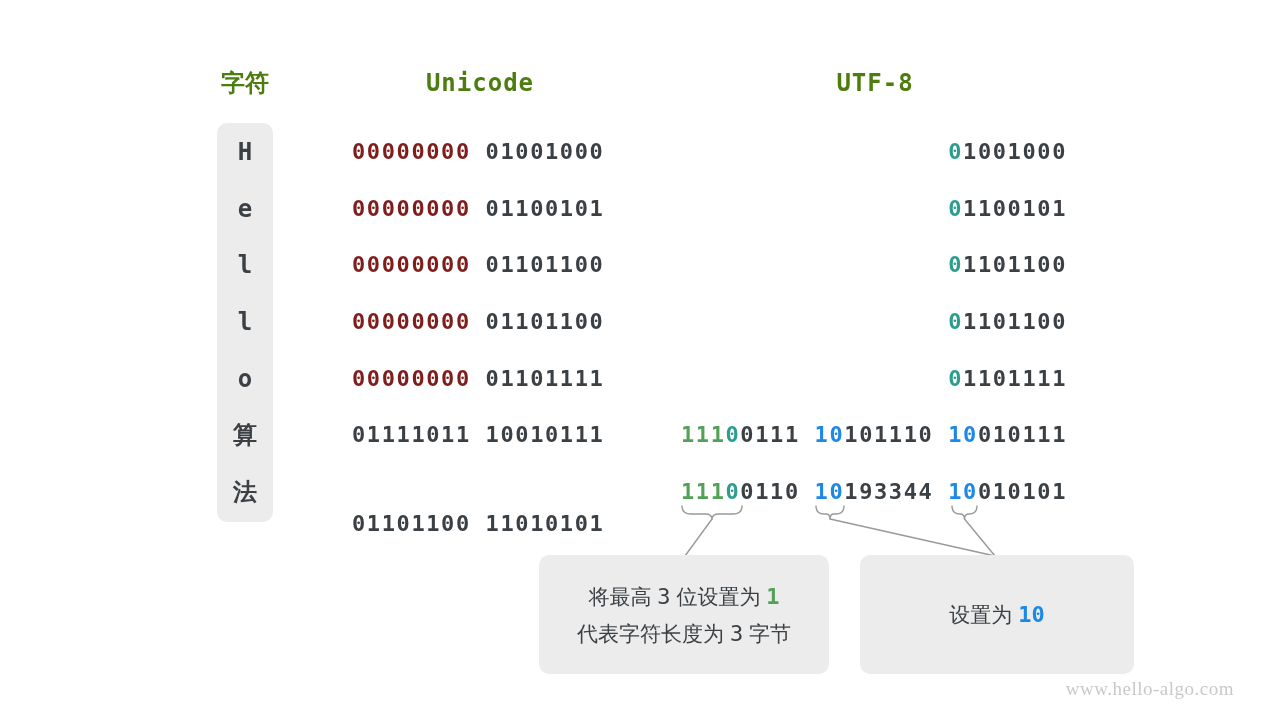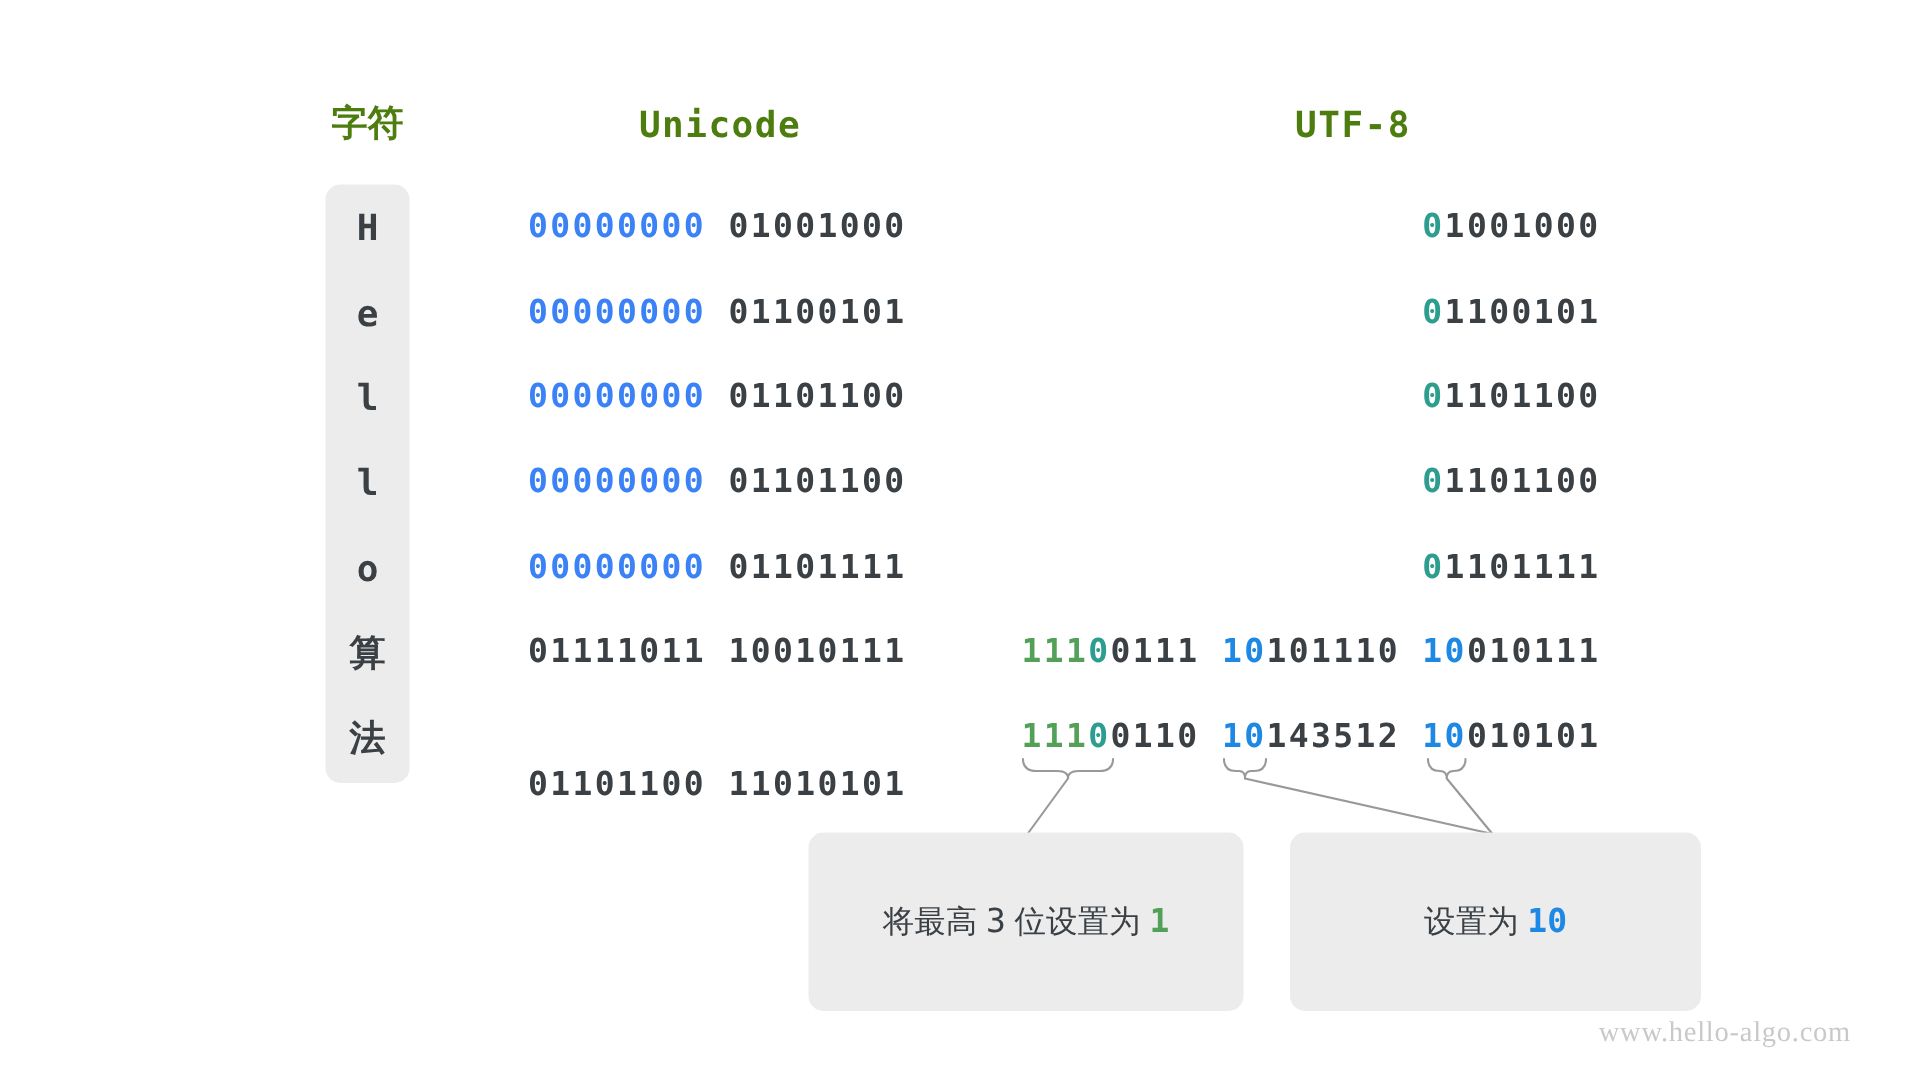--- a/index.html
+++ b/index.html
@@ -8,33 +8,33 @@
     background:#ffffff;
     font-family:"Liberation Sans","DejaVu Sans",sans-serif;
     color:#3b4045;
   }
   .abs{position:absolute;}
   
   .col-head{position:absolute;top:68px;height:30px;line-height:30px;text-align:center;
     font-weight:bold;font-size:24px;color:#4d7c0f;}
   .head-char{left:217px;width:56px;font-family:"Liberation Sans",sans-serif;}
   .head-unicode{left:352px;width:256px;font-family:"DejaVu Sans Mono",monospace;letter-spacing:1px;}
-  .head-utf8{left:710px;width:384px;font-family:"DejaVu Sans Mono",monospace;letter-spacing:1px;}
+  .head-utf8{left:683px;width:384px;font-family:"DejaVu Sans Mono",monospace;letter-spacing:1px;}
   
   .char-pill{left:217px;top:123px;width:56px;height:399px;background:#ececec;border-radius:10px;}
   
   .cell{position:absolute;height:30px;line-height:30px;white-space:pre;}
   .char-cell{left:217px;width:56px;text-align:center;font-weight:bold;font-size:24px;
     font-family:"DejaVu Sans Mono","Liberation Sans",sans-serif;color:#3b4045;}
   .bin{font-family:"DejaVu Sans Mono",monospace;font-weight:bold;font-size:22px;
     letter-spacing:1.6px;color:#3b4045;}
   .uni-cell{left:352px;}
   .utf-cell{right:213px;}
   
-  .muted{color:#3b82f6;}
+  .muted{color:#7f1d1d;}
   .teal{color:#2d9d8f;}
   .green{color:#53a158;font-weight:bold;}
   .blue{color:#1e88e5;font-weight:bold;}
   .mono{font-family:"DejaVu Sans Mono",monospace;}
   
   .note-box{position:absolute;top:555px;height:119px;background:#ececec;border-radius:10px;
     display:flex;flex-direction:column;justify-content:center;align-items:center;
     font-size:21px;line-height:37px;color:#3b4045;white-space:pre;}
   .note-box .mono{font-size:22px;}
   .note-1{left:539px;width:290px;}
@@ -68,34 +68,35 @@
     <div class="cell bin uni-cell" style="top: 307.01px;"><span class="muted">00000000</span><span> 01101100</span></div>
     <div class="cell bin utf-cell" style="top: 307.01px;"><span class="teal">0</span><span>1101100</span></div>
     <div class="cell char-cell" style="top: 363.68px;">o</div>
     <div class="cell bin uni-cell" style="top: 363.68px;"><span class="muted">00000000</span><span> 01101111</span></div>
     <div class="cell bin utf-cell" style="top: 363.68px;"><span class="teal">0</span><span>1101111</span></div>
     <div class="cell char-cell" style="top: 420.35px;">算</div>
     <div class="cell bin uni-cell" style="top: 420.35px;"><span>01111011 10010111</span></div>
     <div class="cell bin utf-cell" style="top: 420.35px;"><span class="green">111</span><span class="teal">0</span><span>0111 </span><span class="blue">10</span><span>101110 </span><span class="blue">10</span><span>010111</span></div>
     <div class="cell char-cell" style="top: 477.02px;">法</div>
     <div class="cell bin uni-cell" style="top: 471px; margin-top: 38px;"><span>01101100 11010101</span></div>
-    <div class="cell bin utf-cell" style="top: 477.02px;"><span class="green">111</span><span class="teal">0</span><span>0110 </span><span class="blue">10</span><span>143512 </span><span class="blue">10</span><span>010101</span></div>
+    <div class="cell bin utf-cell" style="top: 477.02px;"><span class="green">111</span><span class="teal">0</span><span>0110 </span><span class="blue">10</span><span>193344 </span><span class="blue">10</span><span>010101</span></div>
   </div>
 
 <svg class="abs connectors" viewBox="0 0 1280 720">
   <g stroke="#999999" stroke-width="1.4" fill="none" stroke-linecap="round">
     <path d="M682,506 Q682,514 691,514 L705,514 Q712,514 712,519 M742,506 Q742,514 733,514 L719,514 Q712,514 712,519"></path>
     <path d="M816,506 Q816,514 824,514 L826,514 Q830,514 830,519 M844,506 Q844,514 836,514 L834,514 Q830,514 830,519"></path>
     <path d="M952,506 Q952,514 960,514 Q964.5,514 964.5,519 M977,506 Q977,514 969,514 Q964.5,514 964.5,519"></path>
     <path d="M712,519 L685,556"></path>
     <path d="M830,519 L995,556"></path>
     <path d="M964.5,519 L995,556"></path>
   </g>
 </svg>
 
 <div class="note-box note-1">
   <div><span>将最高 </span><span class="mono">3</span><span> 位设置为 </span><span class="green mono">1</span></div>
+  <div><span>代表字符长度为 </span><span class="mono">3</span><span> 字节</span></div>
 </div>
 <div class="note-box note-2">
   <div><span>设置为 </span><span class="blue mono">10</span></div>
 </div>
 
 <div class="abs watermark">www.hello-algo.com</div>
 
 </body></html>

